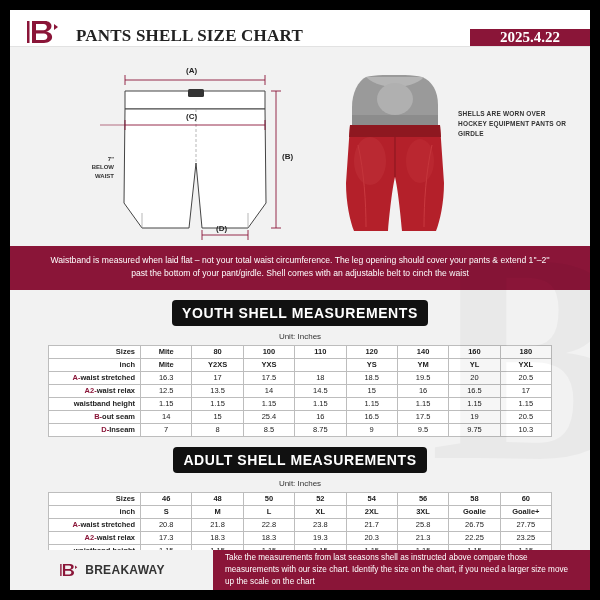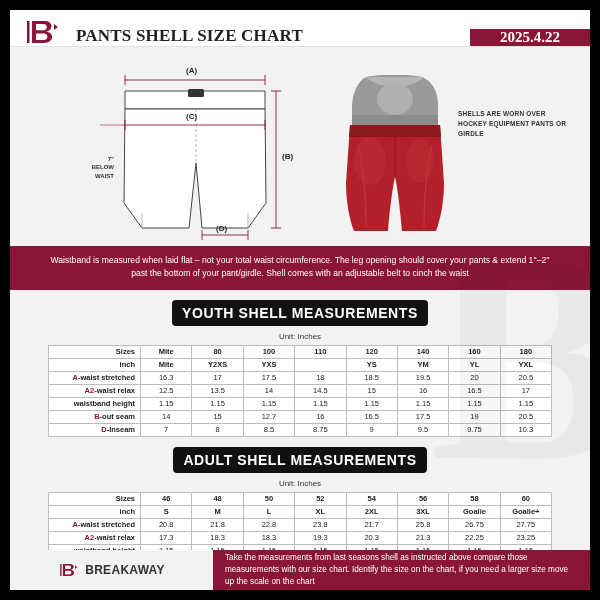--- a/index.html
+++ b/index.html
@@ -308,21 +308,21 @@
             <td>1.15</td>
             <td>1.15</td>
             <td>1.15</td>
             <td>1.15</td>
             <td>1.15</td>
           </tr>
           <tr>
             <td class="rowlabel"><span class="pre">B-</span>out seam</td>
             <td>14</td>
             <td>15</td>
-            <td>12.7</td>
+            <td>25.4</td>
             <td>16</td>
             <td>16.5</td>
             <td>17.5</td>
             <td>19</td>
             <td>20.5</td>
           </tr>
           <tr>
             <td class="rowlabel"><span class="pre">D-</span>Inseam</td>
             <td>7</td>
             <td>8</td>

